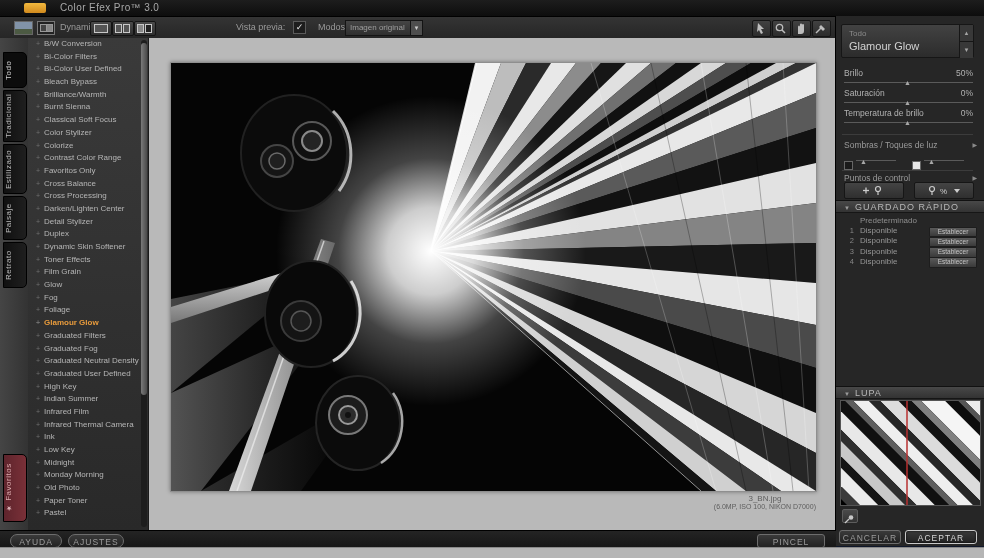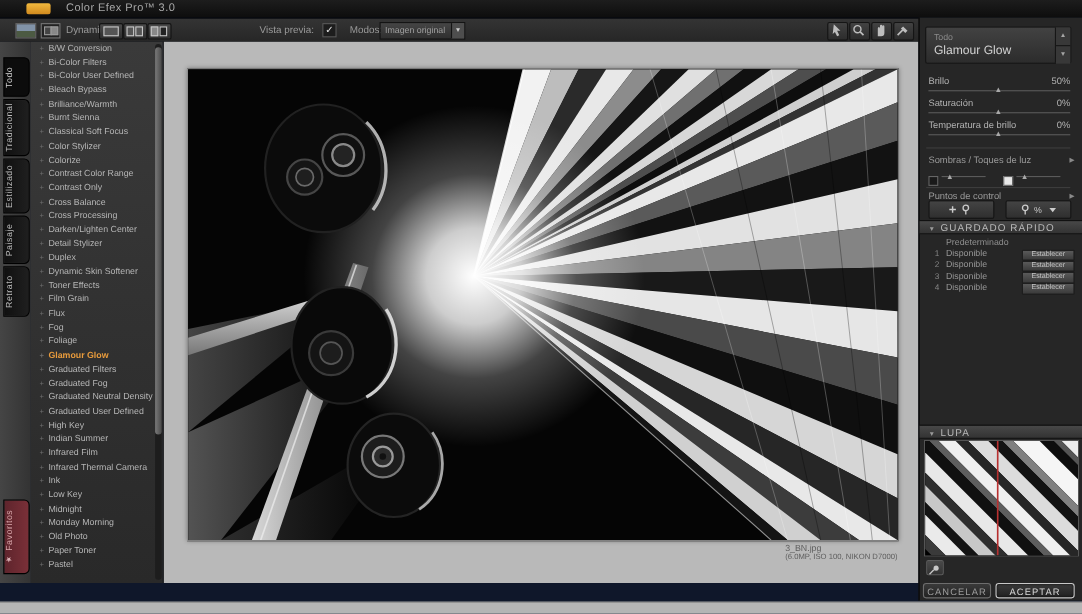--- a/index.html
+++ b/index.html
@@ -41,21 +41,21 @@
   .flt{position:relative;height:12.7px;line-height:12.7px;padding-left:8px;font-size:8px;color:#b6b6b6;white-space:nowrap;}
   .flt .bullet{display:inline-block;width:8px;color:#6f6f6f;font-size:7px;}
   .flt.sel{color:#e89b3c;font-weight:bold;}
   .lscroll{left:141px;top:40px;width:6px;height:487px;background:#1d1d1d;border-radius:3px;}
   .lthumb{left:0px;top:3px;width:6px;height:352px;border-radius:3px;background:linear-gradient(90deg,#7a7a7a,#4a4a4a);}
 
   
   .canvas{left:149px;top:38px;width:686px;height:492px;background:#b9b9b9;}
   .photo-frame{left:21px;top:24px;width:645px;height:428px;border:1px solid #8f8f8f;background:#000;box-shadow:0 0 4px rgba(0,0,0,.35);}
   .photo-frame svg{display:block;}
-  .caption{right:19px;top:456px;text-align:left;color:#5d5d5d;}
+  .caption{right:19px;top:456px;text-align:center;color:#5d5d5d;}
   .caption .fn{font-size:8px;}
   .caption .meta{font-size:7px;}
 
   
   .rightpanel{left:835px;top:16px;width:149px;height:530px;background:#262626;border-left:1px solid #000;}
   .fheader{left:5px;top:8px;width:131px;height:32px;background:linear-gradient(#424242,#2c2c2c);border:1px solid #161616;border-radius:2px;}
   .fheader .cat{position:absolute;left:7px;top:4px;font-size:8px;color:#8b8b8b;}
   .fheader .fname{position:absolute;left:7px;top:15px;font-size:11px;color:#d2d2d2;}
   .spinner{position:absolute;right:0;top:0;width:13px;height:32px;border-left:1px solid #161616;}
   .spinner div{height:16px;line-height:16px;text-align:center;font-size:6px;color:#a5a5a5;background:#383838;}
@@ -167,30 +167,30 @@
       <div class="flt"><span class="bullet">+</span><span>B/W Conversion</span></div>
       <div class="flt"><span class="bullet">+</span><span>Bi-Color Filters</span></div>
       <div class="flt"><span class="bullet">+</span><span>Bi-Color User Defined</span></div>
       <div class="flt"><span class="bullet">+</span><span>Bleach Bypass</span></div>
       <div class="flt"><span class="bullet">+</span><span>Brilliance/Warmth</span></div>
       <div class="flt"><span class="bullet">+</span><span>Burnt Sienna</span></div>
       <div class="flt"><span class="bullet">+</span><span>Classical Soft Focus</span></div>
       <div class="flt"><span class="bullet">+</span><span>Color Stylizer</span></div>
       <div class="flt"><span class="bullet">+</span><span>Colorize</span></div>
       <div class="flt"><span class="bullet">+</span><span>Contrast Color Range</span></div>
-      <div class="flt"><span class="bullet">+</span><span>Contrast Only</span></div>
+      <div class="flt"><span class="bullet">+</span><span>Favoritos Only</span></div>
       <div class="flt"><span class="bullet">+</span><span>Cross Balance</span></div>
       <div class="flt"><span class="bullet">+</span><span>Cross Processing</span></div>
       <div class="flt"><span class="bullet">+</span><span>Darken/Lighten Center</span></div>
       <div class="flt"><span class="bullet">+</span><span>Detail Stylizer</span></div>
       <div class="flt"><span class="bullet">+</span><span>Duplex</span></div>
       <div class="flt"><span class="bullet">+</span><span>Dynamic Skin Softener</span></div>
       <div class="flt"><span class="bullet">+</span><span>Toner Effects</span></div>
       <div class="flt"><span class="bullet">+</span><span>Film Grain</span></div>
-      <div class="flt"><span class="bullet">+</span><span>Flux</span></div>
+      <div class="flt"><span class="bullet">+</span><span>Glow</span></div>
       <div class="flt"><span class="bullet">+</span><span>Fog</span></div>
       <div class="flt"><span class="bullet">+</span><span>Foliage</span></div>
       <div class="flt sel"><span class="bullet">+</span><span>Glamour Glow</span></div>
       <div class="flt"><span class="bullet">+</span><span>Graduated Filters</span></div>
       <div class="flt"><span class="bullet">+</span><span>Graduated Fog</span></div>
       <div class="flt"><span class="bullet">+</span><span>Graduated Neutral Density</span></div>
       <div class="flt"><span class="bullet">+</span><span>Graduated User Defined</span></div>
       <div class="flt"><span class="bullet">+</span><span>High Key</span></div>
       <div class="flt"><span class="bullet">+</span><span>Indian Summer</span></div>
       <div class="flt"><span class="bullet">+</span><span>Infrared Film</span></div>
@@ -447,15 +447,20 @@
         <circle cx="8" cy="3.5" r="2.3" fill="#c8c8c8"></circle>
       </svg>
     </div>
 
     <div class="panelfoot">
       <div class="btn sq" style="left:3px;width:62px;">CANCELAR</div>
       <div class="btn sq primary" style="left:69px;width:72px;">ACEPTAR</div>
     </div>
   </div>
 
+  <div class="abs bottombar">
+    <div class="btn" style="left:10px;top:3px;width:52px;">AYUDA</div>
+    <div class="btn" style="left:68px;top:3px;width:56px;">AJUSTES</div>
+    <div class="btn sq" style="left:757px;top:3px;width:68px;">PINCEL</div>
+  </div>
 
   <div class="abs footer"></div>
 </div>
 
 </body></html>

